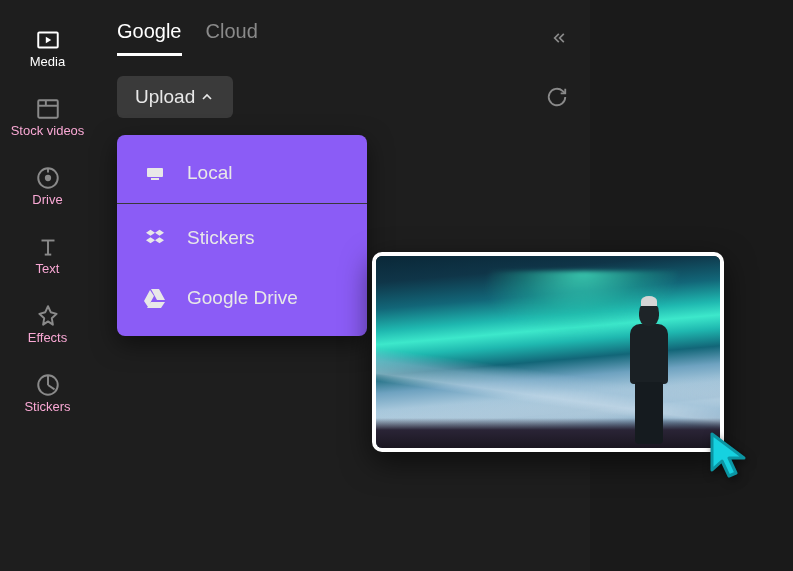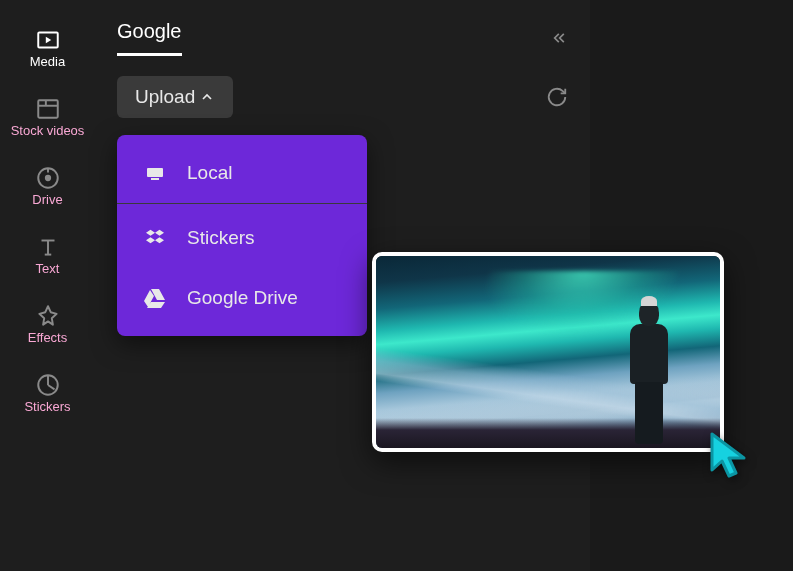--- a/index.html
+++ b/index.html
@@ -95,21 +95,21 @@
 }
 .refresh-icon {
   color: #8a8a8a;
   cursor: pointer;
 }
 .dropdown {
   position: absolute;
   left: 0;
   top: 135px;
   width: 250px;
-  background: #6d28d9;
+  background: #8b5cf6;
   border-radius: 8px;
   box-shadow: 0 8px 24px rgba(0,0,0,0.5);
   padding: 8px 0;
   z-index: 10;
   margin-left: 22px;
 }
 .dropdown-item {
   display: flex;
   align-items: center;
   gap: 20px;
@@ -280,20 +280,21 @@
       </span>
       <span class="sidebar-label">Stickers</span>
     </div>
 
   </div>
 
   <div class="main">
     <div class="header">
       <div class="tabs">
         <div class="tab active">Google</div>
+        <div class="tab">Cloud</div>
       </div>
       <div class="collapse-icon">
         <svg width="20" height="20" viewBox="0 0 24 24" fill="none" stroke="#8a8a8a" stroke-width="2">
           <polyline points="13 17 8 12 13 7"></polyline>
           <polyline points="19 17 14 12 19 7"></polyline>
         </svg>
       </div>
     </div>
 
     <div class="action-row">

